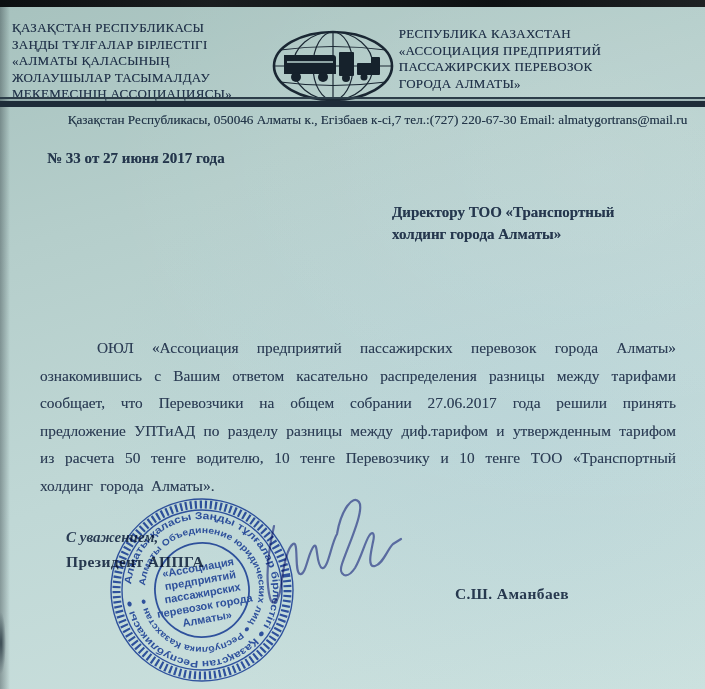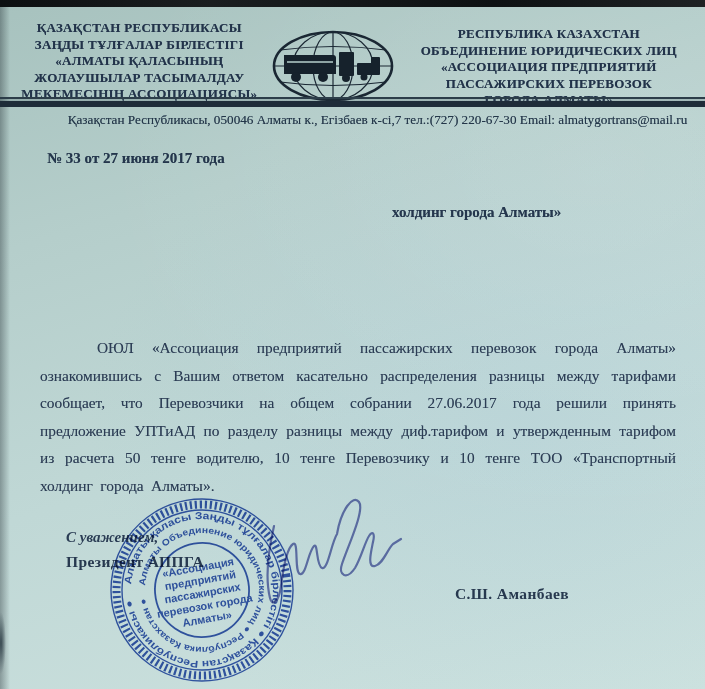--- a/index.html
+++ b/index.html
@@ -28,22 +28,22 @@
     position:absolute;left:-4px;top:612px;width:10px;height:62px;border-radius:50%;
     background:radial-gradient(closest-side,#1d2d37,rgba(29,45,55,0));opacity:.75;
   }
 
   
   .letterhead{
     position:absolute;left:12px;top:14px;right:6px;
     display:flex;justify-content:space-between;align-items:flex-start;
   }
   .head-block{
-    font-weight:bold;font-size:13px;line-height:16.5px;letter-spacing:.3px;
-    color:#22334a;text-align:center;text-shadow:0 0 .6px rgba(34,51,74,.55);
+    font-weight:normal;font-size:13px;line-height:16.5px;letter-spacing:.3px;
+    color:#22334a;text-shadow:0 0 .6px rgba(34,51,74,.55);
   }
   .head-left{width:268px;padding-top:6px;}
   .head-right{width:316px;padding-top:12px;}
   .logo{width:132px;padding-top:12px;flex:0 0 auto;}
 
   .rule{
     position:absolute;left:0;top:96px;width:705px;height:11px;
     background:linear-gradient(to bottom,
       transparent 0 1px,#2c3d49 1px 3px,
       rgba(44,61,73,.18) 3px 5px,#1e2c39 5px 11px);
@@ -125,33 +125,33 @@
           <circle cx="56" cy="51" r="5"></circle>
           <circle cx="79" cy="52" r="4"></circle>
           <circle cx="97" cy="51" r="3.5"></circle>
         </g>
         <line x1="20" y1="36" x2="66" y2="36" stroke="#b7d0cd" stroke-width="1.6"></line>
       </svg>
     </div>
 
     <div class="head-block head-right">
       <div>РЕСПУБЛИКА КАЗАХСТАН</div>
-      <div>ОБЪЕДИНЕНИЕ ЮРИДИЧЕСКИХ ЛИЦ</div>
       <div>«АССОЦИАЦИЯ ПРЕДПРИЯТИЙ</div>
       <div>ПАССАЖИРСКИХ ПЕРЕВОЗОК</div>
       <div>ГОРОДА АЛМАТЫ»</div>
     </div>
   </div>
 
   <div class="rule"></div>
   <div class="contact">Қазақстан Республикасы, 050046  Алматы к., Егізбаев к-сі,7 тел.:(727) 220-67-30  Email: almatygortrans@mail.ru</div>
 
   <div class="ref-line">№ 33  от 27 июня 2017 года</div>
 
   <div class="addressee">
+    <div>Директору ТОО «Транспортный</div>
     <div>холдинг города Алматы»</div>
   </div>
 
   <p class="body-text">ОЮЛ «Ассоциация предприятий пассажирских перевозок города Алматы» ознакомившись с Вашим ответом касательно распределения разницы между тарифами сообщает, что Перевозчики на общем собрании 27.06.2017 года решили принять предложение УПТиАД по разделу разницы между диф.тарифом и утвержденным тарифом из расчета 50 тенге водителю, 10 тенге Перевозчику и 10 тенге ТОО «Транспортный холдинг города Алматы».</p>
 
   <div class="closing">С уважением,</div>
   <div class="signer-title">Президент АППГА</div>
   <div class="signer-name">С.Ш. Аманбаев</div>
 
   <div class="stamp">

